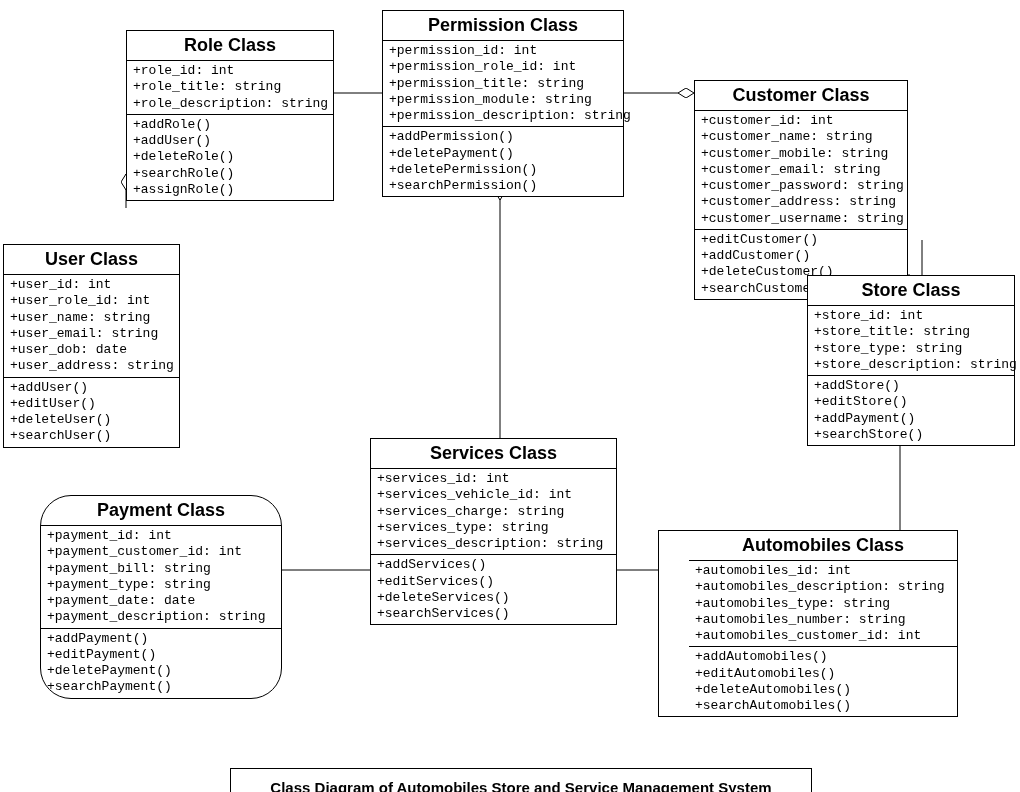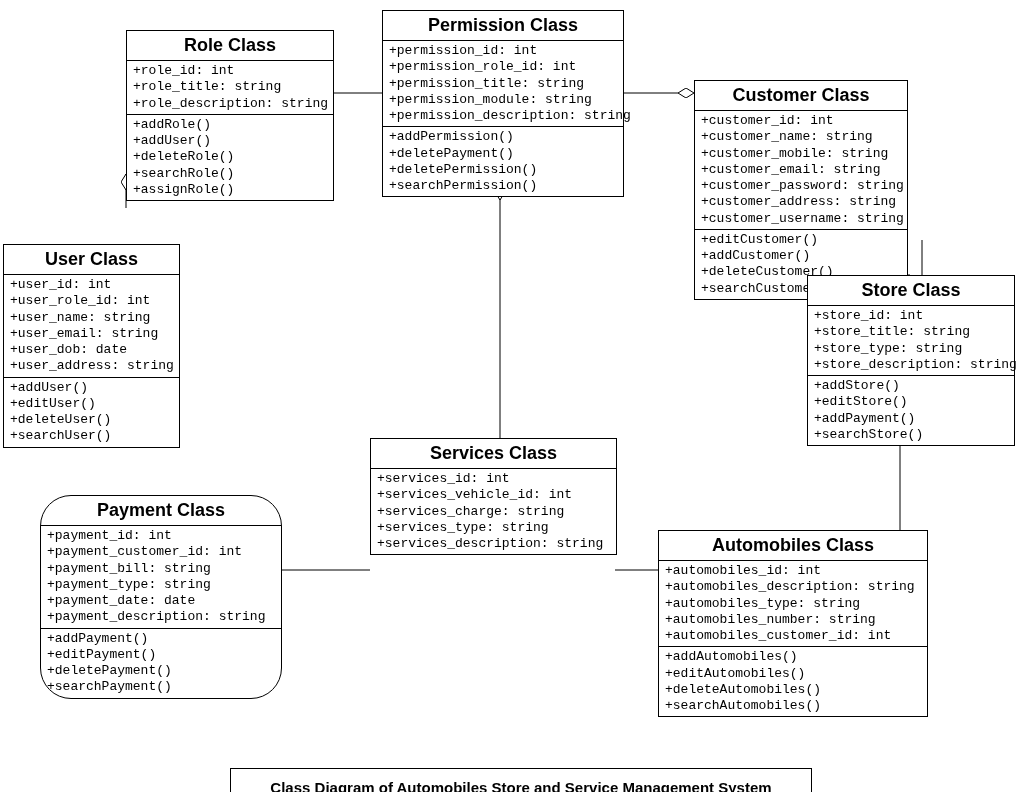--- a/index.html
+++ b/index.html
@@ -169,41 +169,47 @@
 
 <div class="uml-class" style="left:370px; top:438px; width:245px;">
   <div class="uml-title">Services Class</div>
   <div class="uml-section" id="services-attrs">
       <div class="row">+services_id: int</div>
       <div class="row">+services_vehicle_id: int</div>
       <div class="row">+services_charge: string</div>
       <div class="row">+services_type: string</div>
       <div class="row">+services_description: string</div>
     </div>
+  <div class="uml-section" id="services-ops">
+      <div class="row">+addServices()</div>
+      <div class="row">+editServices()</div>
+      <div class="row">+deleteServices()</div>
+      <div class="row">+searchServices()</div>
+    </div>
 </div>
 
 <div class="uml-class" style="left:40px; top:495px; width:240px;border-radius:31px;">
   <div class="uml-title">Payment Class</div>
   <div class="uml-section" id="payment-attrs">
       <div class="row">+payment_id: int</div>
       <div class="row">+payment_customer_id: int</div>
       <div class="row">+payment_bill: string</div>
       <div class="row">+payment_type: string</div>
       <div class="row">+payment_date: date</div>
       <div class="row">+payment_description: string</div>
     </div>
   <div class="uml-section" id="payment-ops">
       <div class="row">+addPayment()</div>
       <div class="row">+editPayment()</div>
       <div class="row">+deletePayment()</div>
       <div class="row">+searchPayment()</div>
     </div>
 </div>
 
-<div class="uml-class" style="left:658px; top:530px; width:268px;">
+<div class="uml-class" style="left:658px; top:530px; width:268px;padding-left:30px;">
   <div class="uml-title">Automobiles Class</div>
   <div class="uml-section" id="automobiles-attrs">
       <div class="row">+automobiles_id: int</div>
       <div class="row">+automobiles_description: string</div>
       <div class="row">+automobiles_type: string</div>
       <div class="row">+automobiles_number: string</div>
       <div class="row">+automobiles_customer_id: int</div>
     </div>
   <div class="uml-section" id="automobiles-ops">
       <div class="row">+addAutomobiles()</div>

